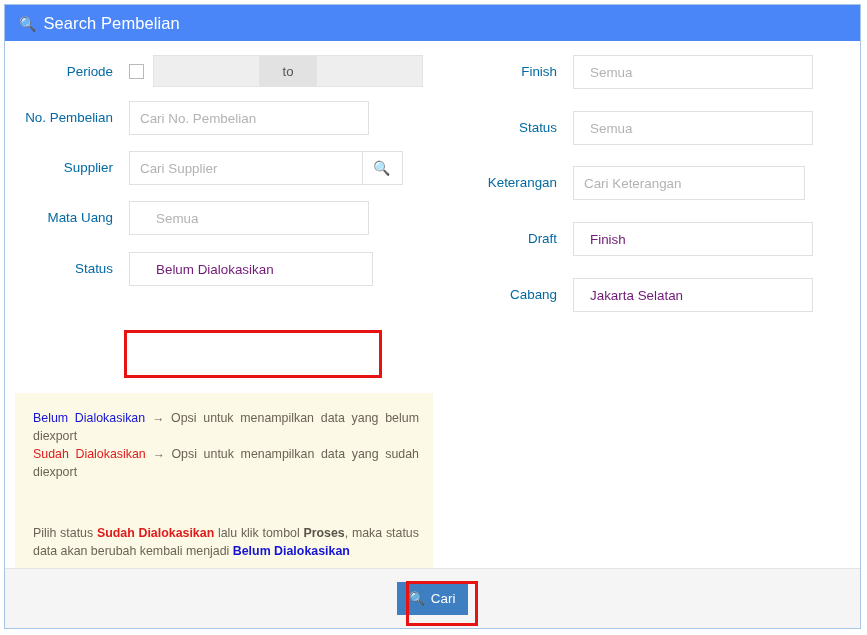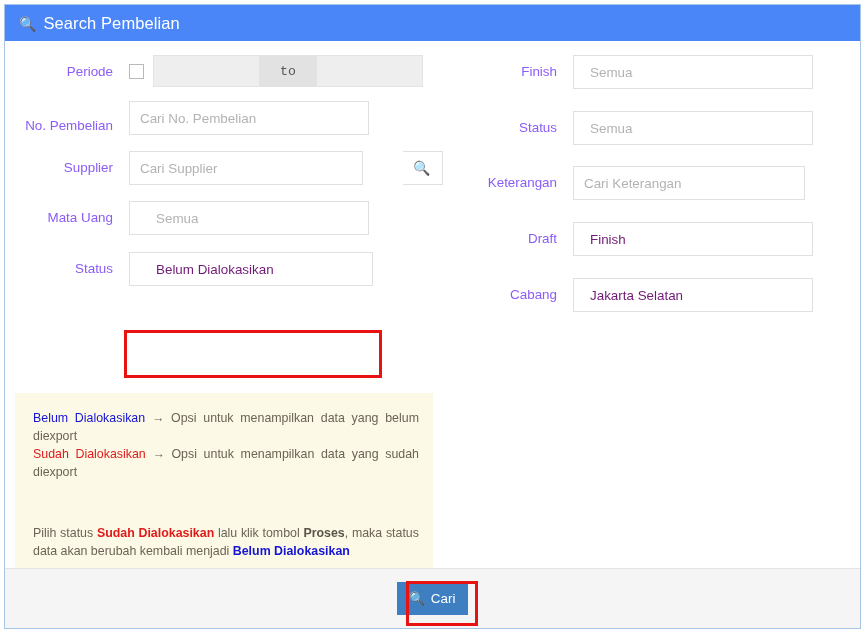--- a/index.html
+++ b/index.html
@@ -50,21 +50,21 @@
   .col-right { width: 410px; }
 
   .frow {
     display: flex;
     align-items: flex-start;
     margin-bottom: 14px;
   }
   .flabel {
     text-align: right;
     font-size: 13.4px;
-    color: #8b5cf6;
+    color: #0369a1;
     line-height: 18px;
     padding-top: 8px;
   }
   .col-left .flabel { width: 108px; padding-right: 16px; }
   .col-right .flabel { width: 112px; padding-right: 16px; }
 
   .fctl { position: relative; }
 
   
   .ctl {
@@ -81,21 +81,21 @@
   .ctl.ph { color: #b3b3b3; }
   .ctl.val { color: #701a75; }
 
   
   .sel {
     position: relative;
     padding-right: 26px;
   }
 
   
-  .periode-wrap { display: flex; align-items: center; font-family: Liberation Mono, monospace; }
+  .periode-wrap { display: flex; align-items: center; }
   .chk {
     width: 15px; height: 15px;
     border: 1px solid #b9b9b9;
     background: #fff;
     box-sizing: border-box;
     margin-right: 9px;
     flex: none;
   }
   .daterange {
     display: flex;
@@ -111,21 +111,21 @@
     width: 58px;
     background: #e2e2e2;
     display: flex;
     align-items: center;
     justify-content: center;
     color: #555;
     font-size: 13.2px;
   }
 
   
-  .input-group { display: flex; gap: 40px; }
+  .input-group { display: flex; }
   .btn-icon {
     width: 40px; height: 34px;
     border: 1px solid #e0e0e0;
     border-left: none;
     background: #ffffff;
     display: flex;
     align-items: center;
     justify-content: center;
     font-size: 14px;
     color: #3a3a3a;
@@ -213,21 +213,21 @@
               <div class="chk"></div>
               <div class="daterange">
                 <div class="dpart"></div>
                 <div class="dto">to</div>
                 <div class="dpart"></div>
               </div>
             </div>
           </div>
         </div>
 
-        <div class="frow" style="margin-bottom:16px;align-items:flex-end;">
+        <div class="frow" style="margin-bottom:16px;">
           <div class="flabel">No. Pembelian</div>
           <div class="fctl">
             <div class="ctl ph" style="width:240px;">Cari No. Pembelian</div>
           </div>
         </div>
 
         <div class="frow" style="margin-bottom:16px;">
           <div class="flabel">Supplier</div>
           <div class="fctl">
             <div class="input-group">

